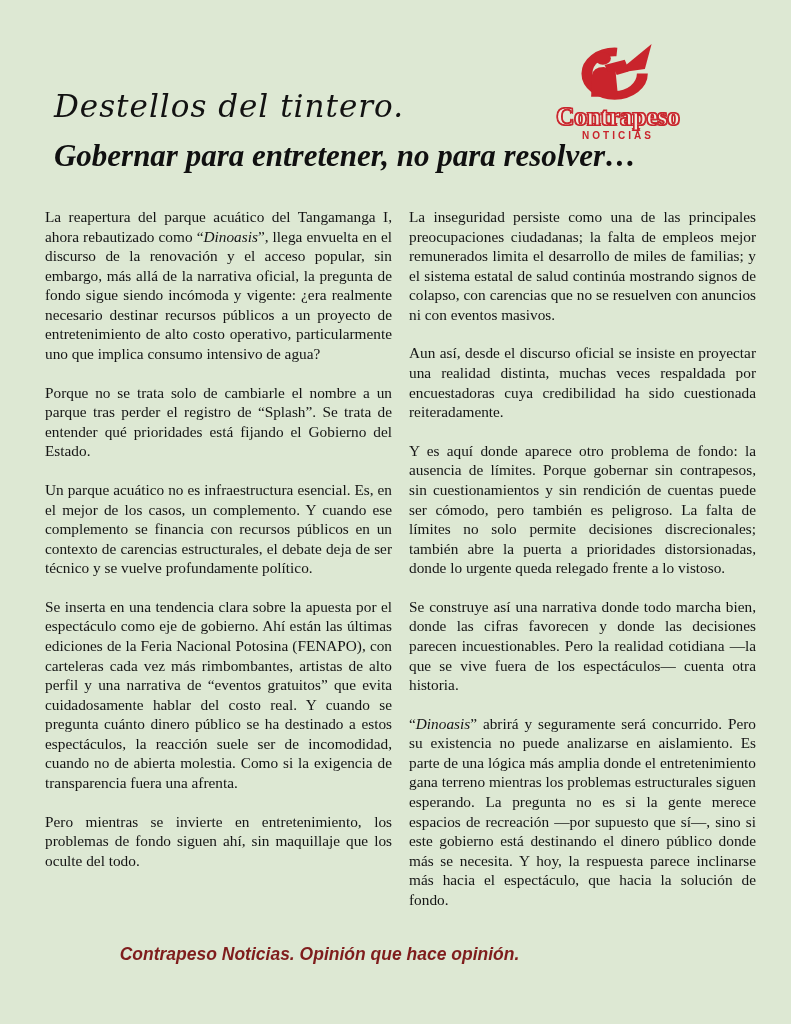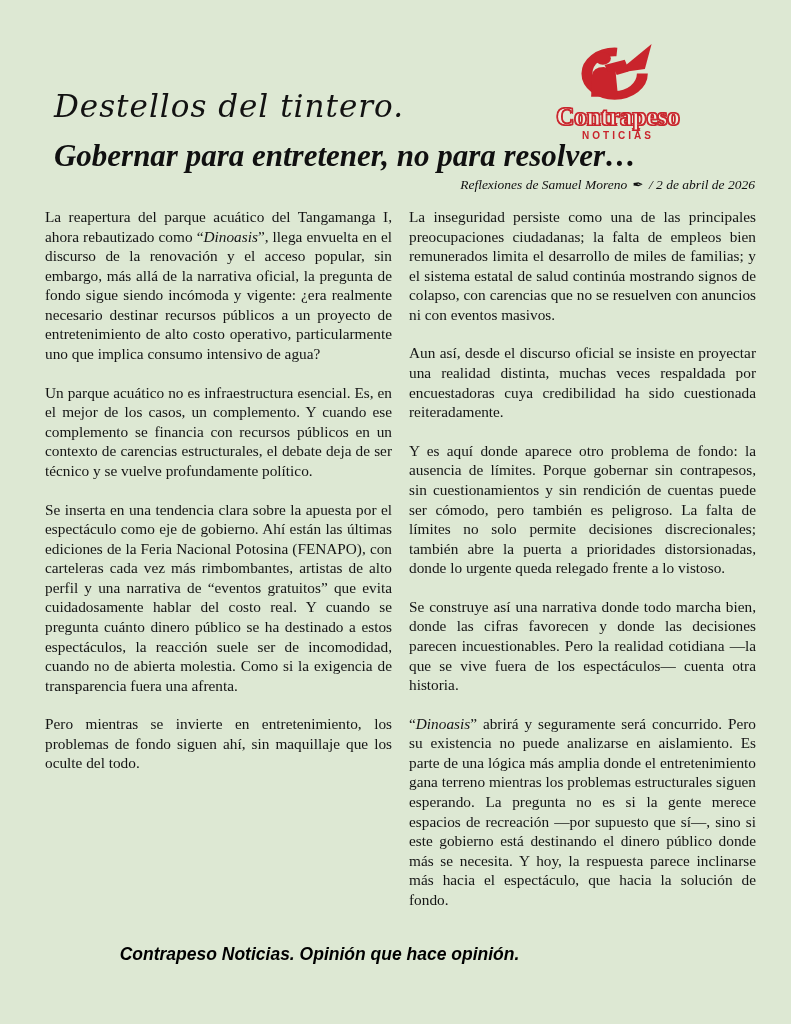--- a/index.html
+++ b/index.html
@@ -79,21 +79,21 @@
     color:#141414;
   }
   .col p{margin:0 0 19px 0;}
   
   .footer{
     position:absolute;left:0;top:944px;width:639px;
     text-align:center;
     font-family:"Liberation Sans",sans-serif;
     font-weight:700;font-style:italic;
     font-size:17.5px;
-    color:#000000;
+    color:#7f1d1d;
   }
 </style>
 </head>
 <body>
 
 <div class="page">
 
   <div class="script-title">Destellos del tintero.</div>
 
   <div class="logo">
@@ -104,35 +104,31 @@
       <path d="M18,92 L19,60 Q20,47 33,47 L47,52 L50,92 Z" fill="currentColor"></path>
       <path d="M34,44 L58,36 L62,48 L38,54 Z" fill="currentColor"></path>
       <rect x="46" y="46" width="15" height="11" transform="rotate(-20 53 51)" fill="currentColor"></rect>
     </svg>
     <span class="logo-word">Contrapeso</span>
     <span class="logo-sub">NOTICIAS</span>
   </div>
 
   <h1 class="headline">Gobernar para entretener, no para resolver…</h1>
 
-  <div class="byline">
-    <span>Reflexiones de Samuel Moreno</span>
-    <span class="pen">✒</span>
-    <span>/ 2 de abril de 2026</span>
-  </div>
 
   <div class="columns">
     <div class="col">
         <p>La reapertura del parque acuático del Tangamanga I, ahora rebautizado como “<i>Dinoasis</i>”, llega envuelta en el discurso de la renovación y el acceso popular, sin embargo, más allá de la narrativa oficial, la pregunta de fondo sigue siendo incómoda y vigente: ¿era realmente necesario destinar recursos públicos a un proyecto de entretenimiento de alto costo operativo, particularmente uno que implica consumo intensivo de agua?</p>
+        <p>Porque no se trata solo de cambiarle el nombre a un parque tras perder el registro de “Splash”. Se trata de entender qué prioridades está fijando el Gobierno del Estado.</p>
         <p>Un parque acuático no es infraestructura esencial. Es, en el mejor de los casos, un complemento. Y cuando ese complemento se financia con recursos públicos en un contexto de carencias estructurales, el debate deja de ser técnico y se vuelve profundamente político.</p>
         <p>Se inserta en una tendencia clara sobre la apuesta por el espectáculo como eje de gobierno. Ahí están las últimas ediciones de la Feria Nacional Potosina (FENAPO), con carteleras cada vez más rimbombantes, artistas de alto perfil y una narrativa de “eventos gratuitos” que evita cuidadosamente hablar del costo real. Y cuando se pregunta cuánto dinero público se ha destinado a estos espectáculos, la reacción suele ser de incomodidad, cuando no de abierta molestia. Como si la exigencia de transparencia fuera una afrenta.</p>
         <p>Pero mientras se invierte en entretenimiento, los problemas de fondo siguen ahí, sin maquillaje que los oculte del todo.</p>
       </div>
     <div class="col">
-        <p>La inseguridad persiste como una de las principales preocupaciones ciudadanas; la falta de empleos bien remunerados limita el desarrollo de miles de familias; y el sistema estatal de salud continúa mostrando signos de colapso, con carencias que no se resuelven con anuncios ni con eventos masivos.</p>
+        <p>La inseguridad persiste como una de las principales preocupaciones ciudadanas; la falta de empleos mejor remunerados limita el desarrollo de miles de familias; y el sistema estatal de salud continúa mostrando signos de colapso, con carencias que no se resuelven con anuncios ni con eventos masivos.</p>
         <p>Aun así, desde el discurso oficial se insiste en proyectar una realidad distinta, muchas veces respaldada por encuestadoras cuya credibilidad ha sido cuestionada reiteradamente.</p>
         <p>Y es aquí donde aparece otro problema de fondo: la ausencia de límites. Porque gobernar sin contrapesos, sin cuestionamientos y sin rendición de cuentas puede ser cómodo, pero también es peligroso. La falta de límites no solo permite decisiones discrecionales; también abre la puerta a prioridades distorsionadas, donde lo urgente queda relegado frente a lo vistoso.</p>
         <p>Se construye así una narrativa donde todo marcha bien, donde las cifras favorecen y donde las decisiones parecen incuestionables. Pero la realidad cotidiana —la que se vive fuera de los espectáculos— cuenta otra historia.</p>
         <p>“<i>Dinoasis</i>” abrirá y seguramente será concurrido. Pero su existencia no puede analizarse en aislamiento. Es parte de una lógica más amplia donde el entretenimiento gana terreno mientras los problemas estructurales siguen esperando. La pregunta no es si la gente merece espacios de recreación —por supuesto que sí—, sino si este gobierno está destinando el dinero público donde más se necesita. Y hoy, la respuesta parece inclinarse más hacia el espectáculo, que hacia la solución de fondo.</p>
       </div>
   </div>
 
   <div class="footer">Contrapeso Noticias. Opinión que hace opinión.</div>
 
 </div>

